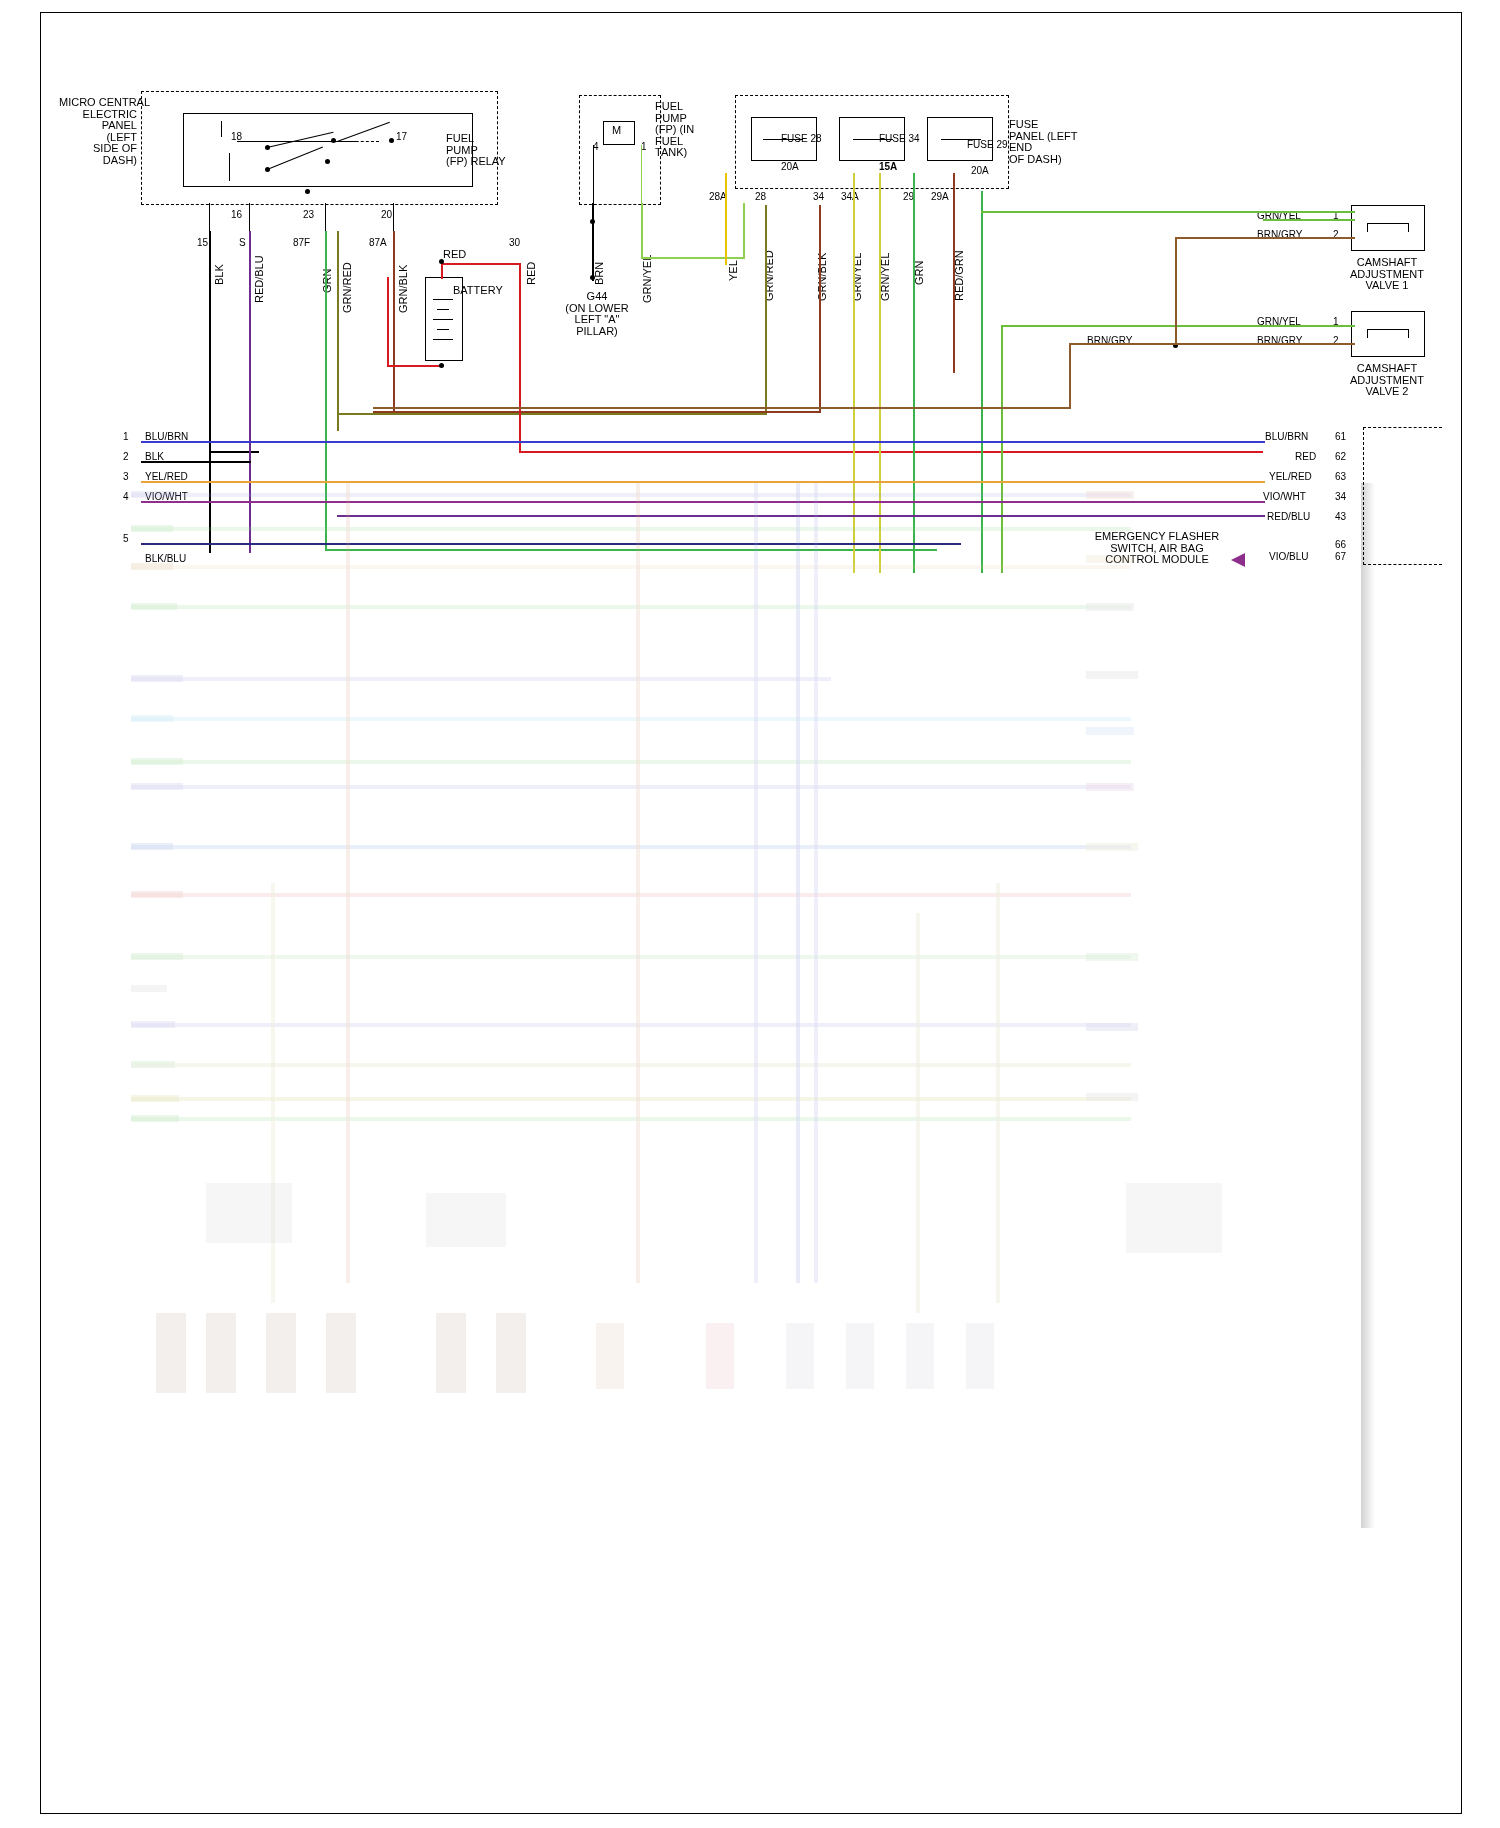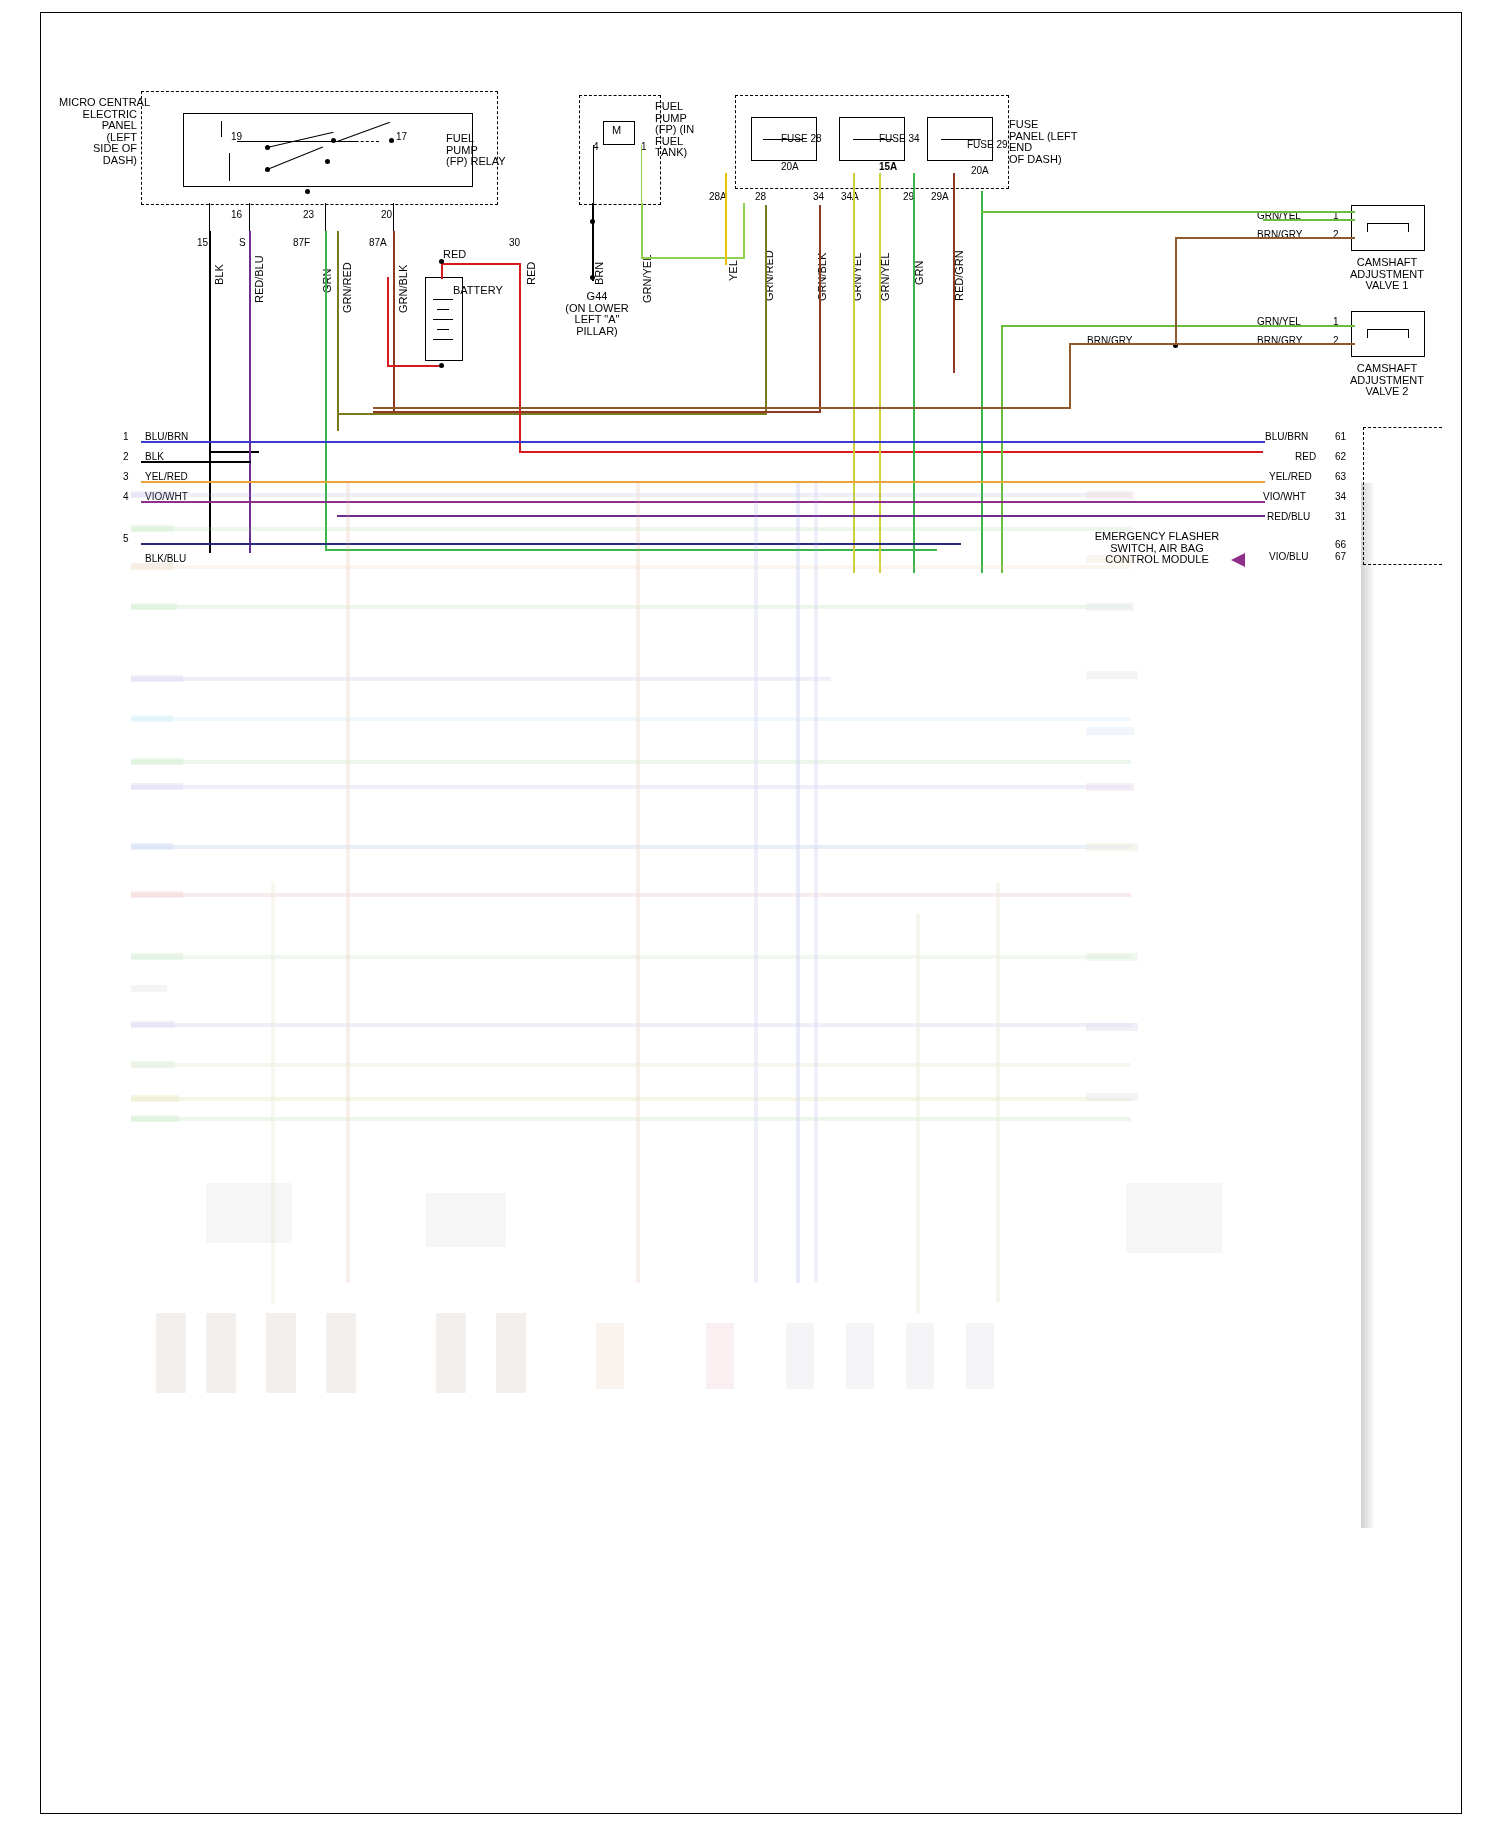--- a/index.html
+++ b/index.html
@@ -47,21 +47,21 @@
     <div class="w" style="left:226px;top:134px;width:68px;height:1px;background:#000;transform:rotate(-13deg);transform-origin:0 0;"></div>
     <div class="w" style="left:296px;top:128px;width:56px;height:1px;background:#000;transform:rotate(-20deg);transform-origin:0 0;"></div>
     <div class="w" style="left:226px;top:156px;width:60px;height:1px;background:#000;transform:rotate(-22deg);transform-origin:0 0;"></div>
     <div class="dot" style="left:224px;top:132px;"></div>
     <div class="dot" style="left:290px;top:125px;"></div>
     <div class="dot" style="left:348px;top:125px;"></div>
     <div class="dot" style="left:224px;top:154px;"></div>
     <div class="dot" style="left:284px;top:146px;"></div>
     <div class="dot" style="left:264px;top:176px;"></div>
 
-    <div class="lbl sm" style="left:190px;top:118px;">19</div>
+    <div class="lbl sm" style="left:190px;top:118px;">18</div>
     <div class="lbl sm" style="left:355px;top:118px;">17</div>
     <div class="lbl sm" style="left:190px;top:196px;">16</div>
     <div class="lbl sm" style="left:262px;top:196px;">23</div>
     <div class="lbl sm" style="left:340px;top:196px;">20</div>
     <div class="lbl sm" style="left:156px;top:224px;">15</div>
     <div class="lbl sm" style="left:198px;top:224px;">S</div>
     <div class="lbl sm" style="left:252px;top:224px;">87F</div>
     <div class="lbl sm" style="left:328px;top:224px;">87A</div>
     <div class="lbl sm" style="left:468px;top:224px;">30</div>
 
@@ -180,21 +180,21 @@
     <div class="dash" style="left:1322px;top:414px;width:78px;height:136px;border-left:1px dashed #000;border-top:1px dashed #000;border-bottom:1px dashed #000;border-right:none;"></div>
     <div class="lbl sm" style="left:1224px;top:418px;">BLU/BRN</div>
     <div class="lbl sm" style="left:1294px;top:418px;">61</div>
     <div class="lbl sm" style="left:1254px;top:438px;">RED</div>
     <div class="lbl sm" style="left:1294px;top:438px;">62</div>
     <div class="lbl sm" style="left:1228px;top:458px;">YEL/RED</div>
     <div class="lbl sm" style="left:1294px;top:458px;">63</div>
     <div class="lbl sm" style="left:1222px;top:478px;">VIO/WHT</div>
     <div class="lbl sm" style="left:1294px;top:478px;">34</div>
     <div class="lbl sm" style="left:1226px;top:498px;">RED/BLU</div>
-    <div class="lbl sm" style="left:1294px;top:498px;">31</div>
+    <div class="lbl sm" style="left:1294px;top:498px;">43</div>
     <div class="lbl sm" style="left:1294px;top:526px;">66</div>
     <div class="lbl sm" style="left:1228px;top:538px;">VIO/BLU</div>
     <div class="lbl sm" style="left:1294px;top:538px;">67</div>
 
     <div class="lbl" style="left:1046px;top:518px;width:140px;text-align:center;">EMERGENCY FLASHER
 SWITCH, AIR BAG
 CONTROL MODULE</div>
     <div class="arrow" style="left:1190px;top:540px;border-top:7px solid transparent;border-bottom:7px solid transparent;border-right:14px solid #8e2f8e;"></div>
 
     <div class="w" style="left:168px;top:218px;width:2px;height:322px;background:#000;"></div>

